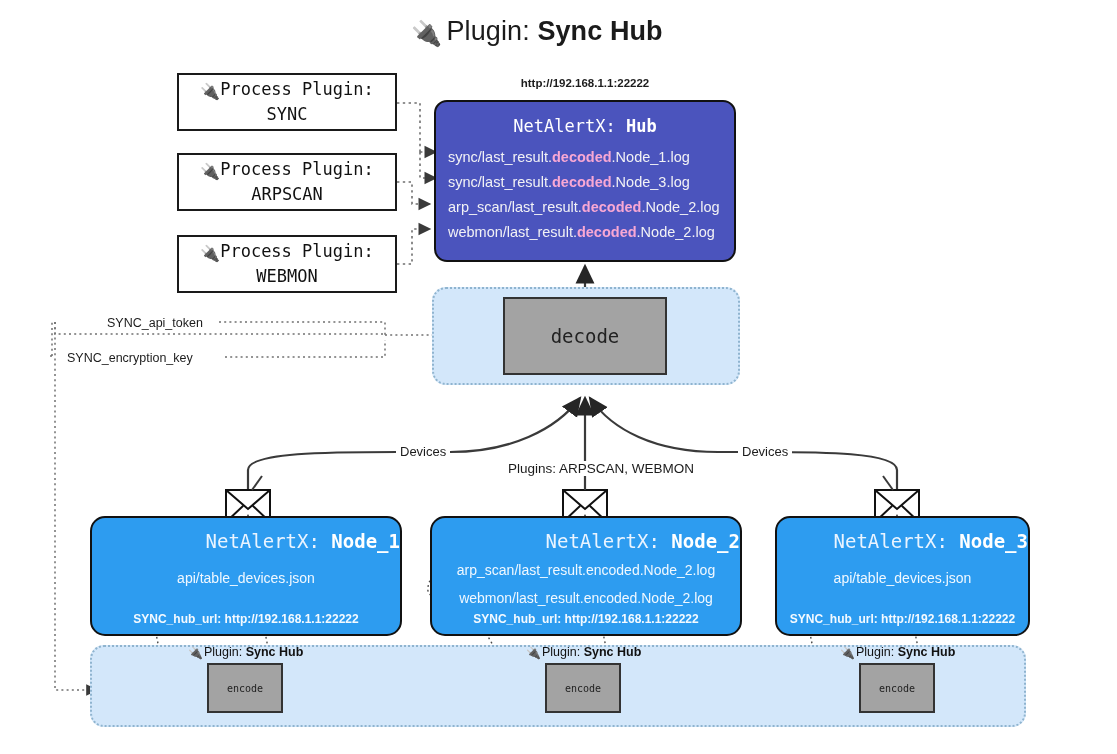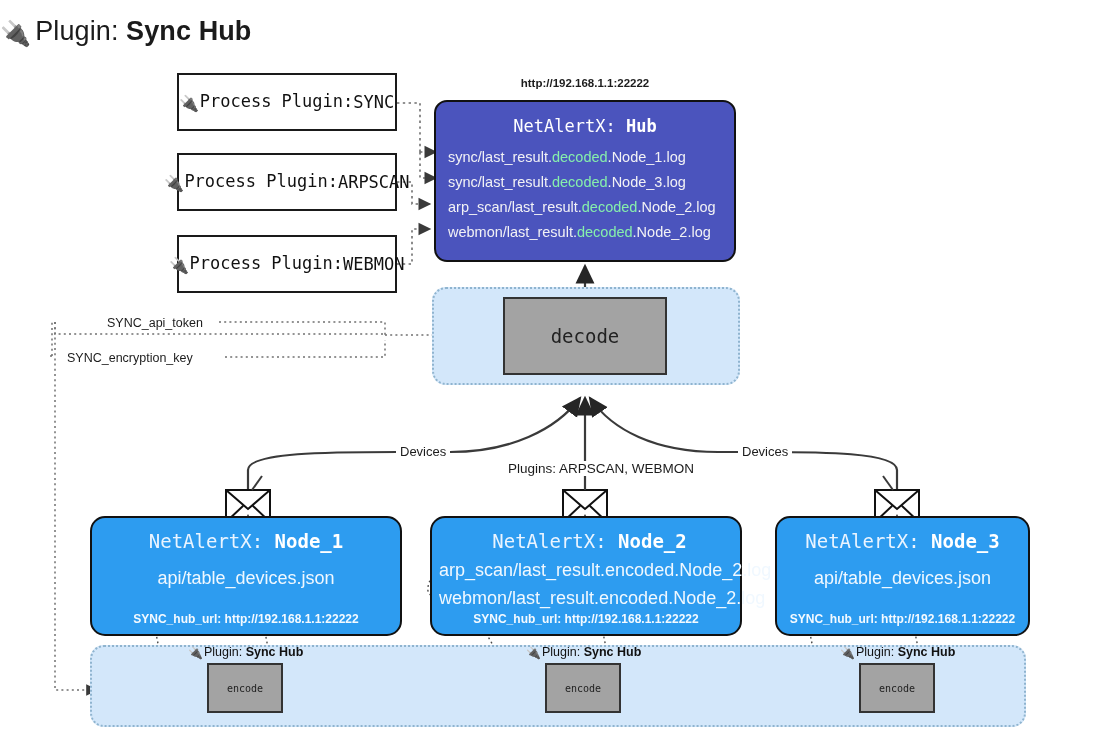--- a/index.html
+++ b/index.html
@@ -4,63 +4,63 @@
 <style>
   html,body{margin:0;padding:0;background:#ffffff;}
   body{width:1117px;height:754px;position:relative;overflow:hidden;
        font-family:"Liberation Sans", sans-serif;color:#222;}
   #stage{position:absolute;inset:0;width:1117px;height:754px;}
   svg#wires{position:absolute;left:0;top:0;width:1117px;height:754px;pointer-events:none;}
 
   .abs{position:absolute;box-sizing:border-box;}
 
   
-  .title{left:0;top:16px;width:1074px;font-size:27px;color:#1b1b1b;
+  .title{left:0;top:16px;width:1074px;text-align:center;font-size:27px;color:#1b1b1b;
          letter-spacing:.1px;}
   .title .plug{font-size:25px;vertical-align:-2px;margin-right:4px;}
   .title b{font-weight:bold;}
 
   
   .pbox{border:2px solid #1a1a1a;background:#ffffff;
         font-family:"DejaVu Sans Mono","Liberation Mono",monospace;
         font-size:17px;color:#111;text-align:center;
-        display:flex;flex-direction:row;justify-content:center;align-items:center;
+        display:flex;flex-direction:column;justify-content:center;align-items:center;
         line-height:1.35;}
   .pbox .l1{white-space:nowrap;}
   .pbox .l1 .plug{font-family:"DejaVu Sans",sans-serif;font-size:16px;vertical-align:-2px;}
   .pbox .l2{white-space:nowrap;}
 
   
   .hub-url{font-size:11.5px;font-weight:bold;color:#1d1d1d;text-align:center;width:300px;}
   .hub{background:#4b54bd;border:2.5px solid #111;border-radius:13px;
        color:#fff;overflow:visible;}
   .hub .hub-title{text-align:center;font-family:"DejaVu Sans Mono","Liberation Mono",monospace;
         font-size:17px;margin-top:14px;color:#fff;}
   .hub .hub-title b{font-weight:bold;}
   .hub .rows{margin-top:9px;}
   .hub .row{font-size:14.5px;color:#f2f2f5;line-height:25px;height:25px;white-space:nowrap;
             padding-left:12px;}
-  .hub .row b{font-weight:normal;color:#86efac;}
+  .hub .row b{font-weight:bold;color:#f9a8d4;}
   .hub .row.wide{}
 
   
   .lbcontain{background:#d3e7fa;border:2px dotted #8fb4cf;border-radius:14px;}
 
   .whitebox{background:#a3a3a3;border:2px solid #333;
             display:flex;align-items:center;justify-content:center;
             font-family:"DejaVu Sans Mono","Liberation Mono",monospace;color:#222;}
   .decode{font-size:19px;}
   .encode{font-size:10px;}
 
   
   .node{background:#2d9cf0;border:2.5px solid #111;border-radius:15px;color:#fff;}
-  .node .ntitle{text-align:center;font-family:"DejaVu Sans Mono","Liberation Mono",monospace;
+  .node .ntitle{text-align:right;font-family:"DejaVu Sans Mono","Liberation Mono",monospace;
         font-size:19px;margin-top:12px;color:#eaf4ff;}
   .node .ntitle b{font-weight:bold;color:#ffffff;}
-  .node .nline{text-align:center;font-size:18px;color:#f0f8ff;line-height:28px;}
+  .node .nline{text-align:center;font-size:14px;color:#f0f8ff;line-height:28px;}
   .node .nfoot{text-align:center;font-size:12px;font-weight:bold;color:#f4faff;
                position:absolute;left:0;right:0;bottom:8px;}
 
   
   .flabel{font-size:12.5px;color:#1c1c1c;background:#ffffff;padding:0 3px;white-space:nowrap;}
   .plabel{font-size:12.5px;color:#111;white-space:nowrap;}
   .plabel b{font-weight:bold;}
   .plabel .plug{font-size:12px;vertical-align:-1px;margin-right:1px;}
   .curvelabel{font-size:13px;color:#1c1c1c;background:#ffffff;padding:0 4px;white-space:nowrap;}
   .curvelabel2{font-size:13.5px;color:#1c1c1c;background:#ffffff;padding:0 4px;white-space:nowrap;}
@@ -179,21 +179,21 @@
   <div class="abs curvelabel" style="left:396px;top:444px;">Devices</div>
   <div class="abs curvelabel" style="left:738px;top:444px;">Devices</div>
   <div class="abs curvelabel2" style="left:504px;top:461px;">Plugins: ARPSCAN, WEBMON</div>
 
   <div class="abs node" style="left:90px;top:516px;width:312px;height:120px;">
     <div class="ntitle"><span>NetAlertX: </span><b>Node_1</b></div>
     <div class="nline" style="margin-top:12px;">api/table_devices.json</div>
     <div class="nfoot">SYNC_hub_url: http://192.168.1.1:22222</div>
   </div>
 
-  <div class="abs node" style="left:430px;top:516px;width:312px;height:120px;padding-left:7px;">
+  <div class="abs node" style="left:430px;top:516px;width:312px;height:120px;">
     <div class="ntitle"><span>NetAlertX: </span><b>Node_2</b></div>
     <div class="nline" style="margin-top:4px;">arp_scan/last_result.encoded.Node_2.log</div>
     <div class="nline">webmon/last_result.encoded.Node_2.log</div>
     <div class="nfoot">SYNC_hub_url: http://192.168.1.1:22222</div>
   </div>
 
   <div class="abs node" style="left:775px;top:516px;width:255px;height:120px;">
     <div class="ntitle"><span>NetAlertX: </span><b>Node_3</b></div>
     <div class="nline" style="margin-top:12px;">api/table_devices.json</div>
     <div class="nfoot">SYNC_hub_url: http://192.168.1.1:22222</div>

